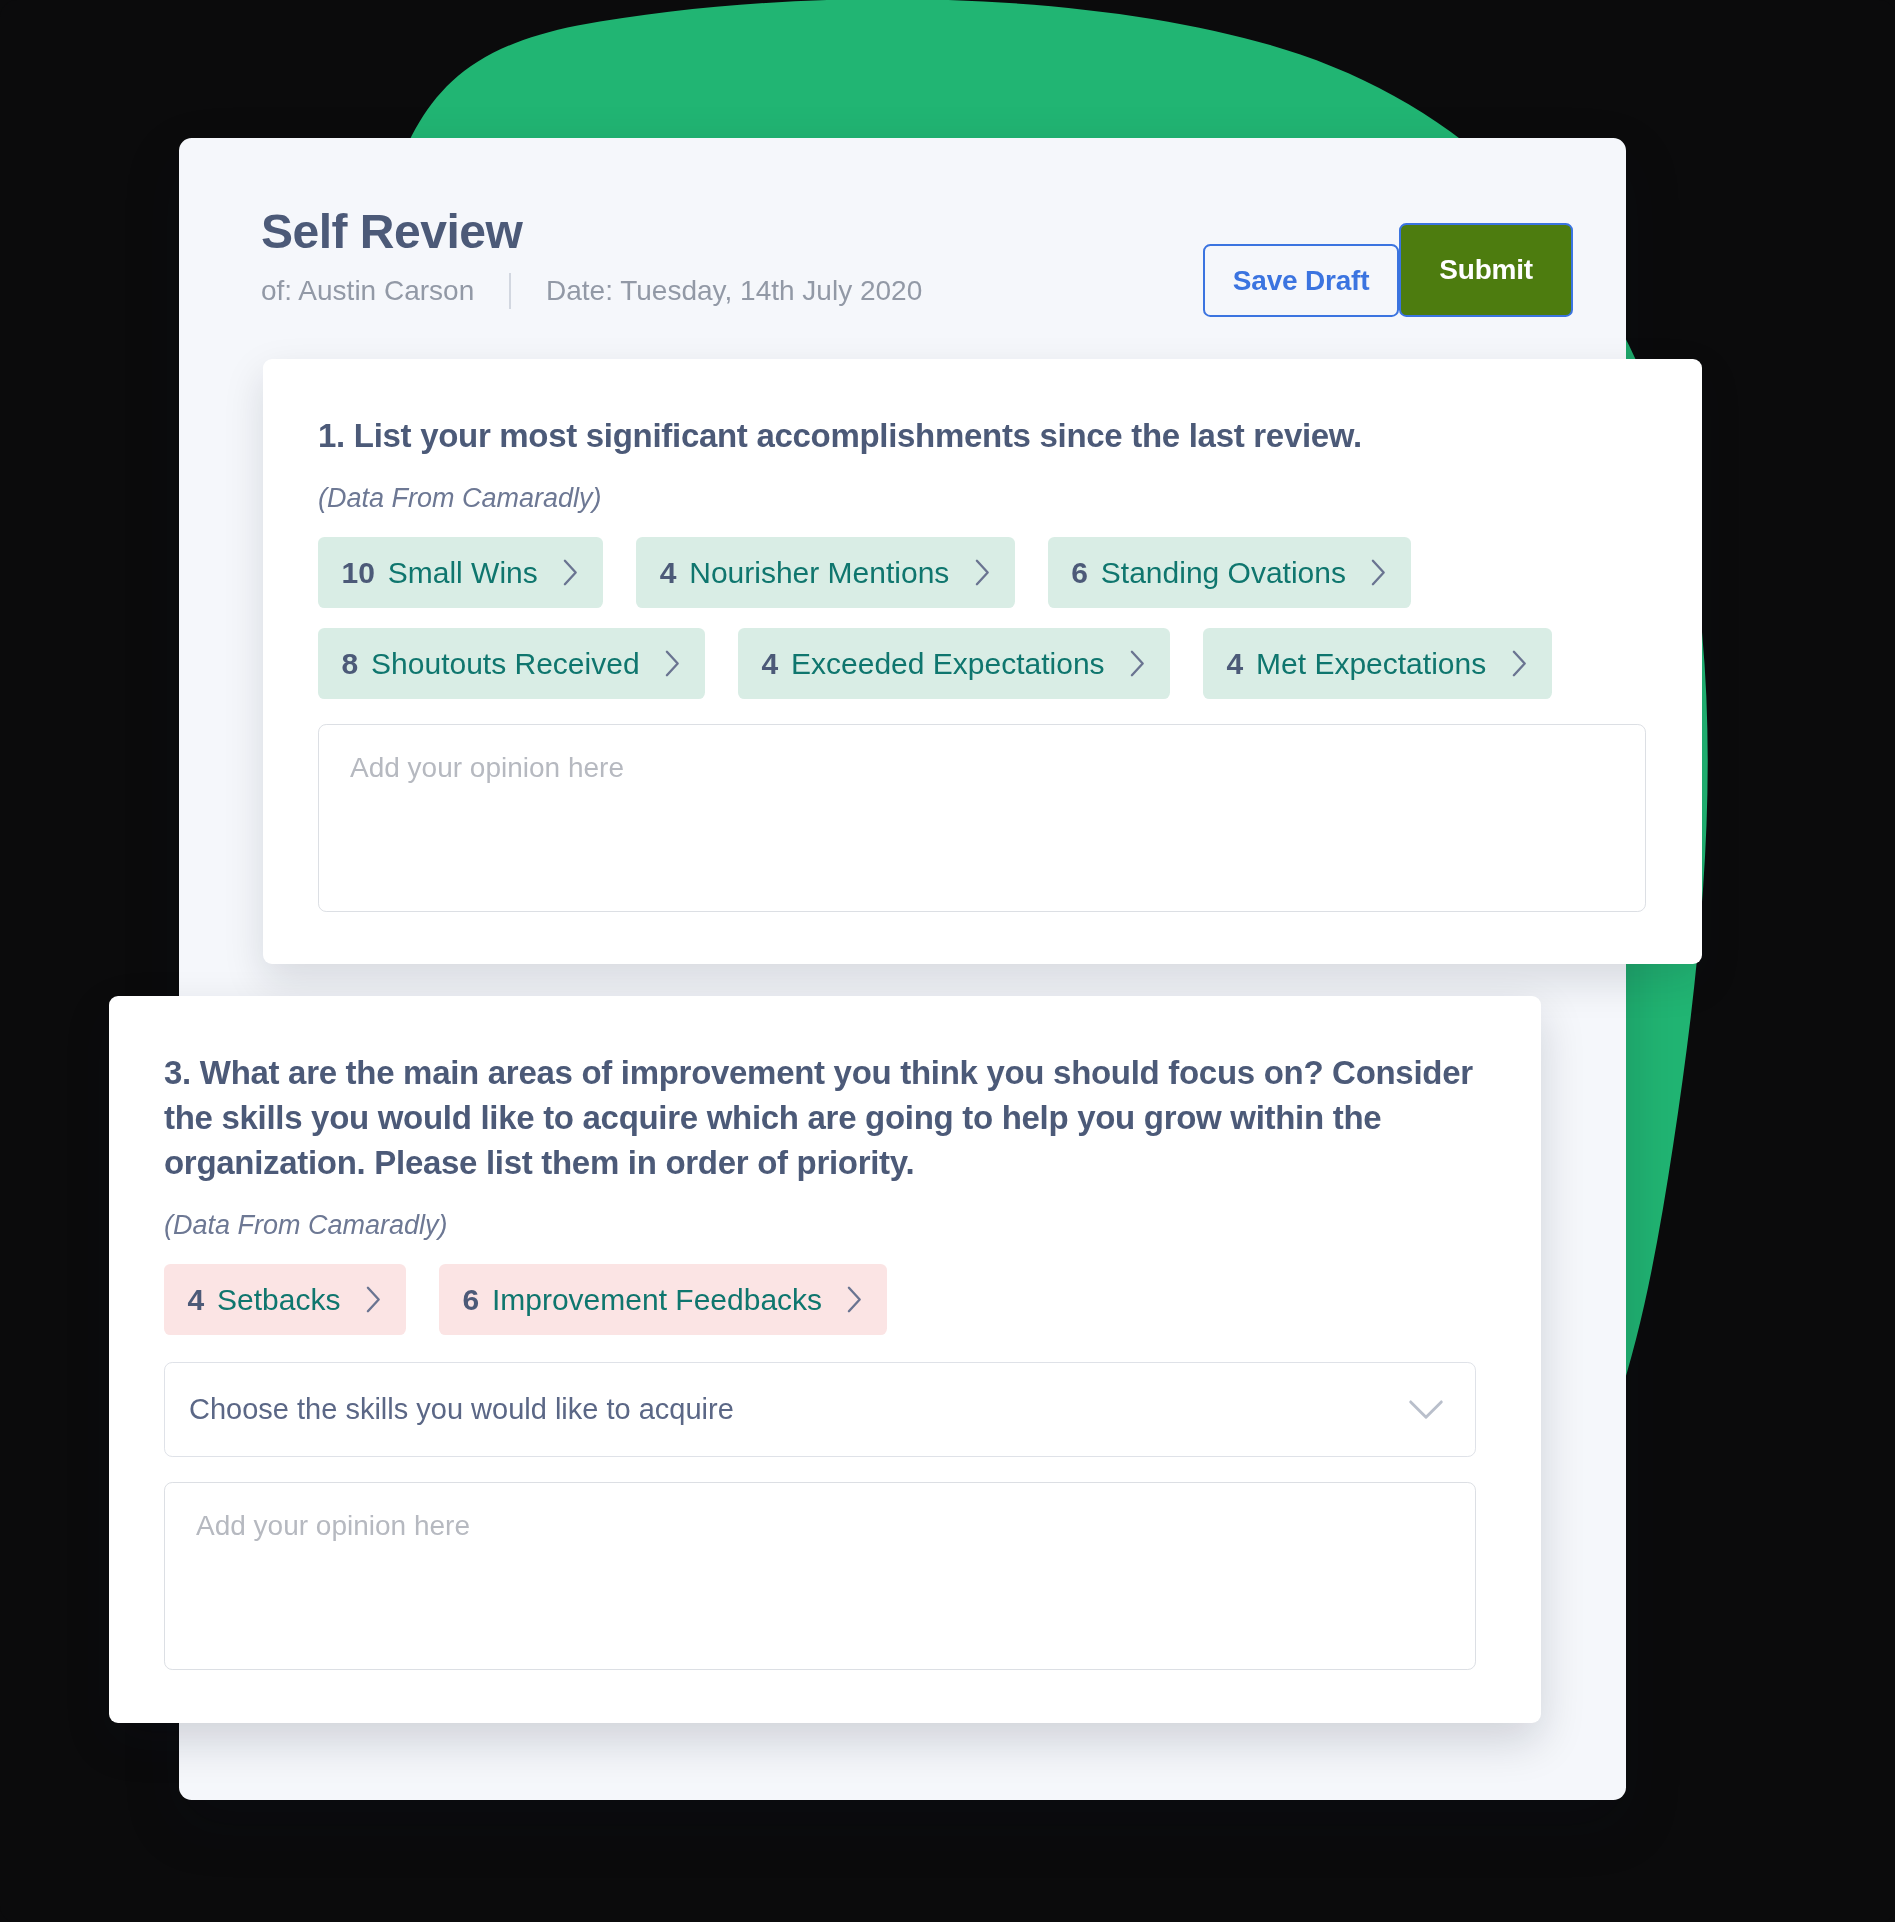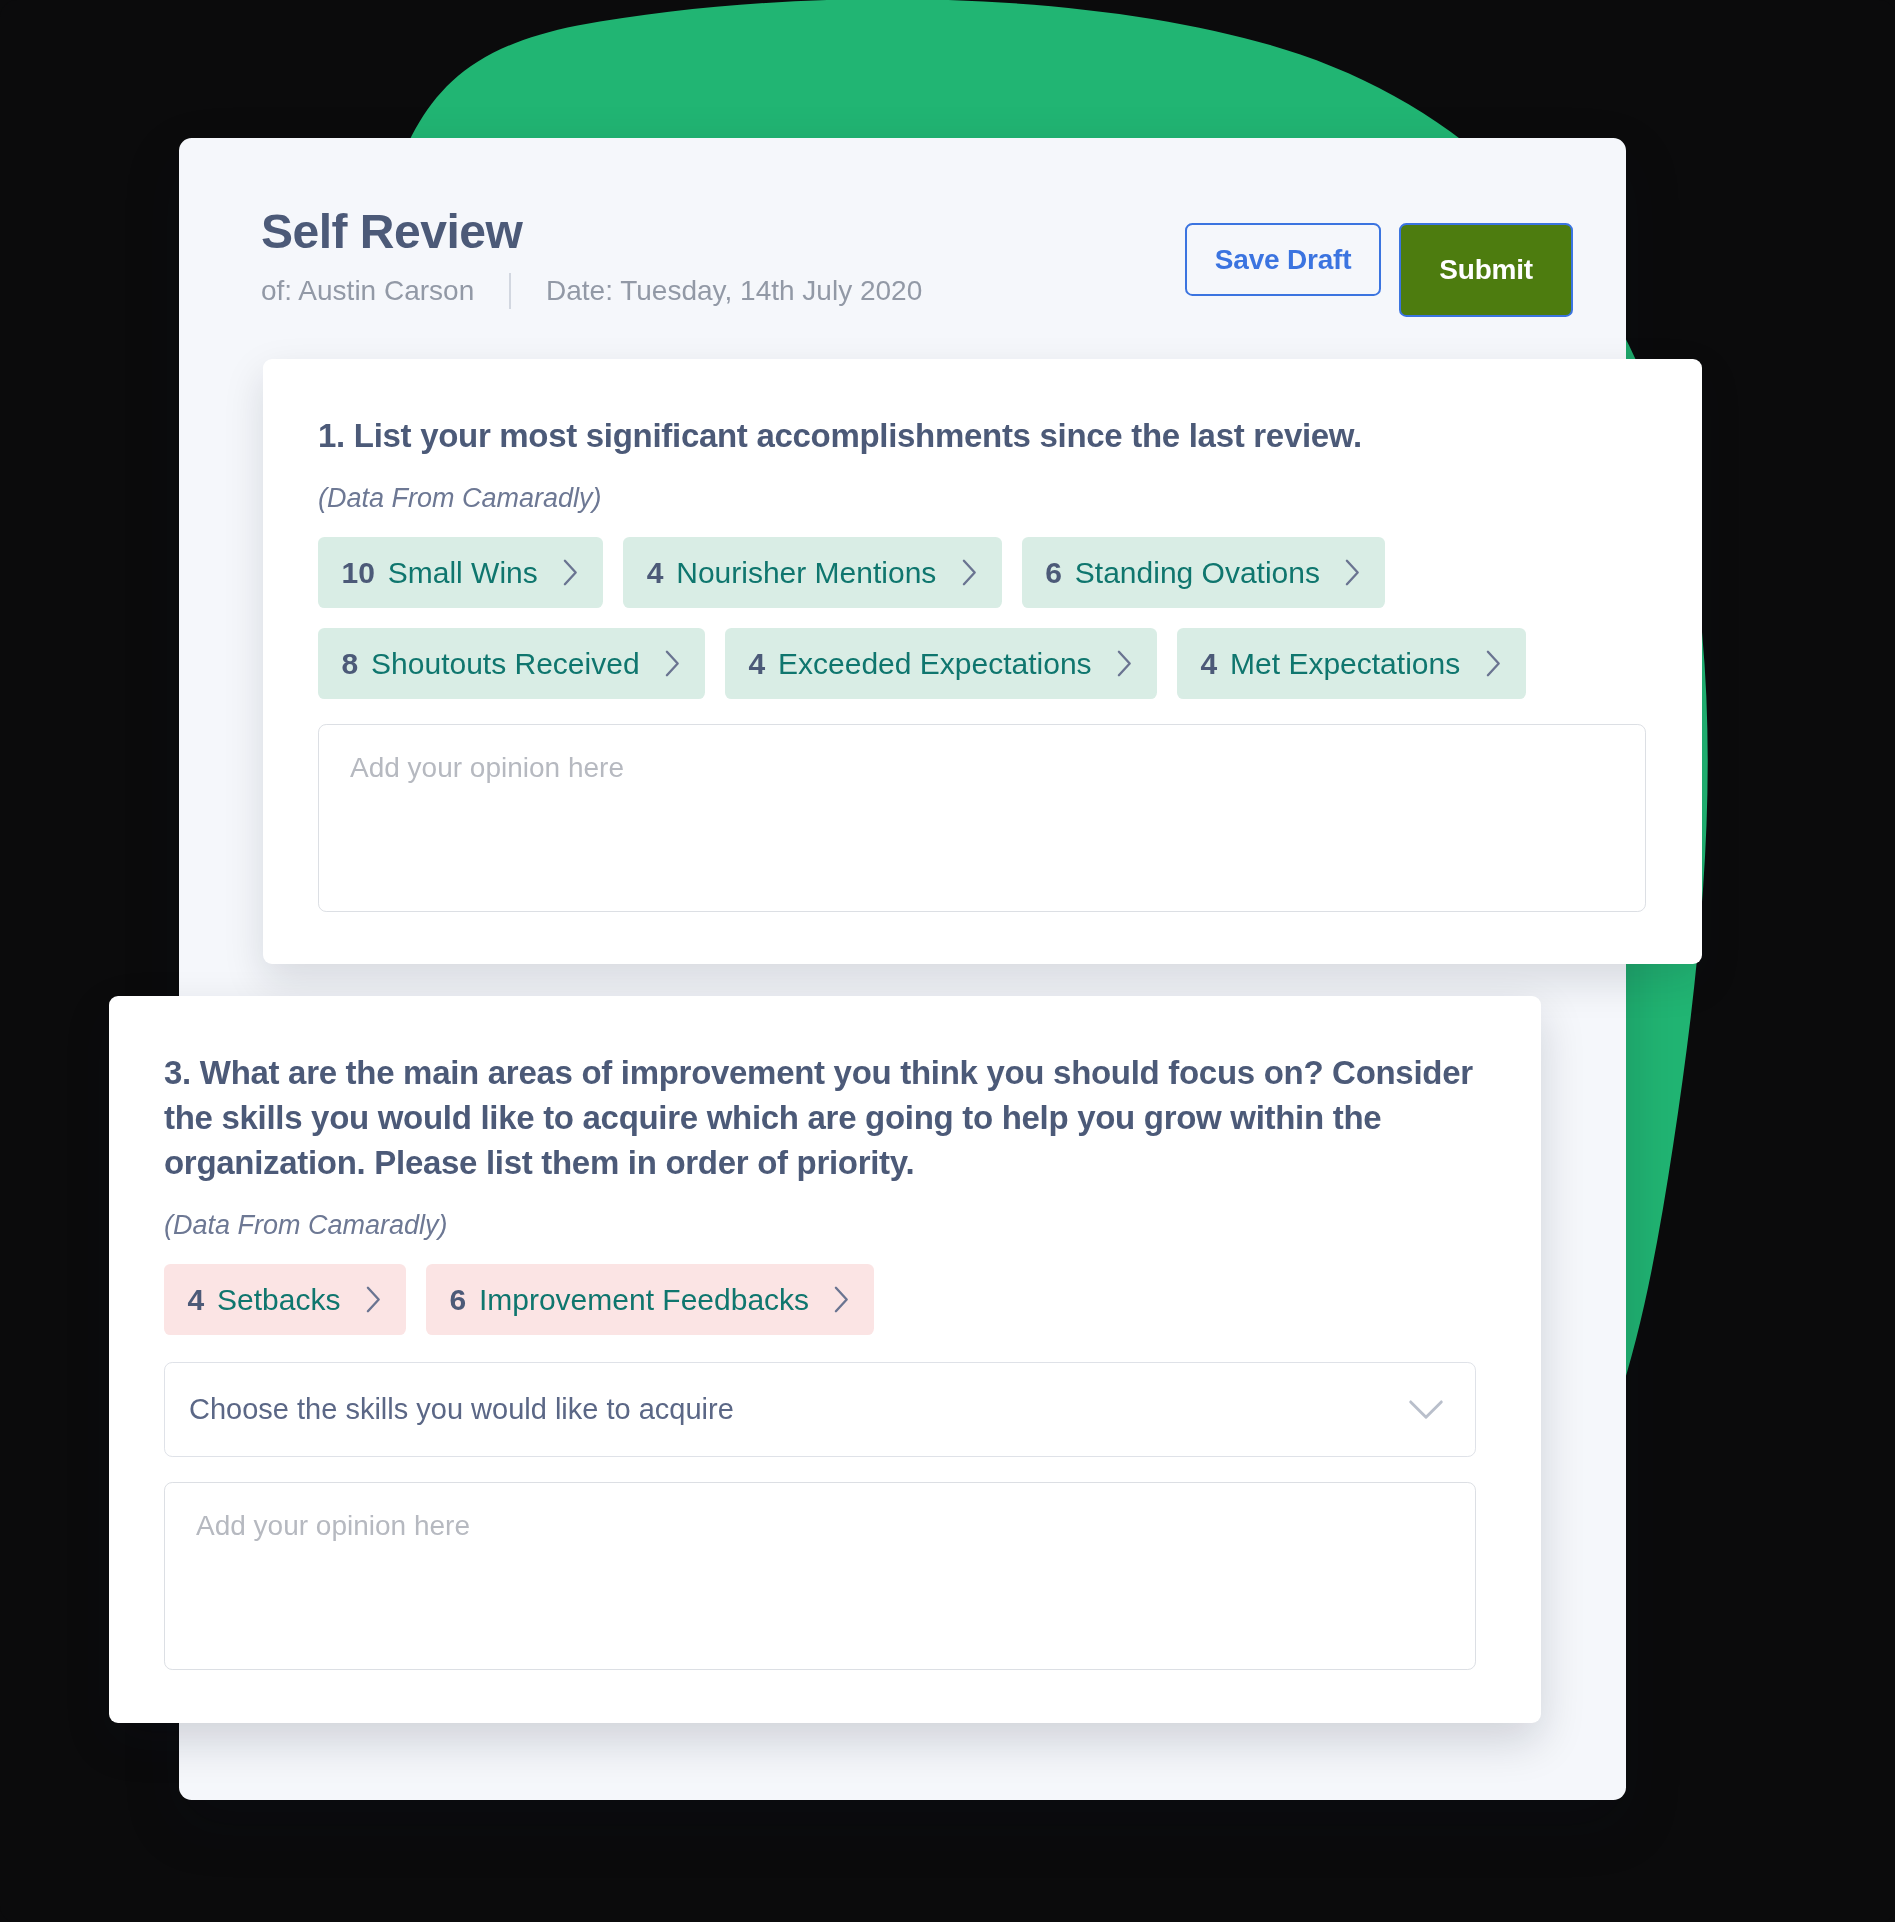--- a/index.html
+++ b/index.html
@@ -74,22 +74,21 @@
   .sub-sep {
     display: inline-block;
     width: 1.8px;
     height: 36px;
     background: #d2d7e0;
     margin: 0 35px;
   }
 
   .header-actions {
     display: flex;
-    align-items: flex-start;
-    gap: 18px;
+    align-items: flex-end;
     padding-top: 29px;
     padding-left: 28px;
   }
 
   .btn {
     font-family: "Liberation Sans", sans-serif;
     font-size: 28px;
     font-weight: 700;
     border-radius: 7.3px;
     cursor: pointer;
@@ -153,21 +152,21 @@
     font-size: 27px;
     font-style: italic;
     color: #6d7894;
     font-weight: 400;
   }
 
   
   .chip-row {
     display: flex;
     flex-wrap: wrap;
-    gap: 20px;
+    gap: 33px;
     margin-top: 23.6px;
   }
   .chip-row + .chip-row { margin-top: 20px; }
 
   .chip {
     display: flex;
     align-items: center;
     gap: 16.4px;
     height: 71px;
     padding: 0 23.6px;

